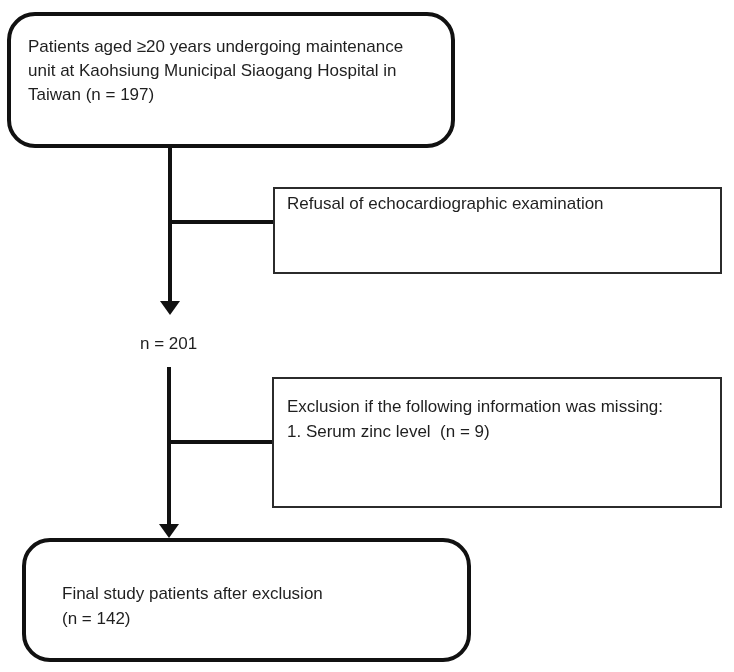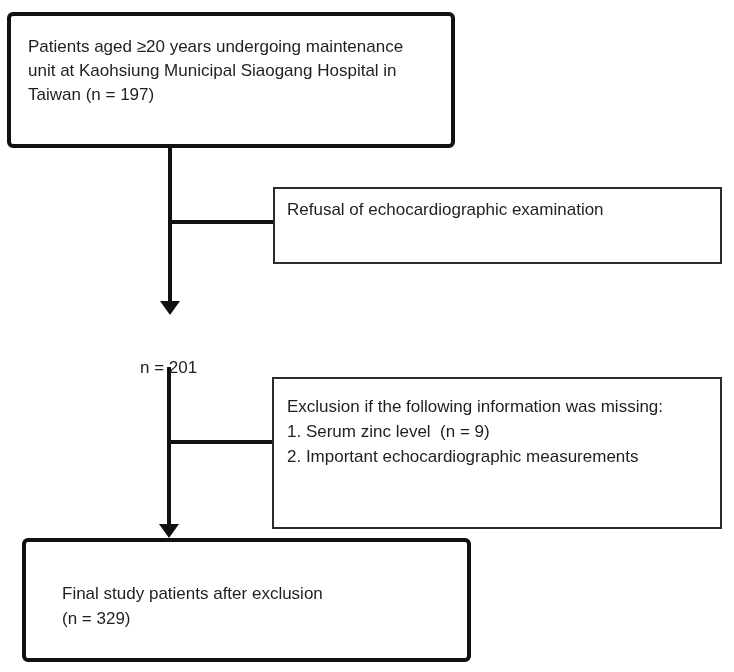--- a/index.html
+++ b/index.html
@@ -16,44 +16,44 @@
     color: var(--text, #1f1f1f);
     overflow: hidden;
   }
   .box {
     position: absolute;
     box-sizing: border-box;
     background: #ffffff;
   }
   .box.rounded {
     border: 4px solid var(--thick-border, #111111);
-    border-radius: 6px;
+    border-radius: 28px;
   }
   .box.square {
     border: 2px solid var(--thin-border, #2b2b2b);
   }
   .line-text {
     font-size: 17px;
     white-space: pre;
   }
   .start-box {
     left: 7px; top: 12px;
     width: 448px; height: 136px;
     padding: 19px 10px 0 17px;
   }
   .start-box .line-text { line-height: 24px; }
   .excl-box-1 {
     left: 273px; top: 187px;
-    width: 449px; height: 77px;
-    padding: 8px 10px 0 12px;
+    width: 449px; height: 87px;
+    padding: 2px 10px 0 12px;
   }
   .excl-box-1 .line-text { line-height: 25px; }
   .excl-box-2 {
     left: 272px; top: 377px;
-    width: 450px; height: 152px;
+    width: 450px; height: 131px;
     padding: 15px 8px 0 13px;
   }
   .excl-box-2 .line-text { line-height: 25px; }
   .excl-box-2 .line-text.indent { padding-left: 15px; }
   .end-box {
     left: 7px; top: 538px;
     width: 449px; height: 124px;
     padding: 39px 10px 0 36px;
     margin-left: 15px;
   }
@@ -79,21 +79,20 @@
     border-right: 10px solid transparent;
     border-top: 14px solid var(--thick-border, #111111);
   }
   .arrowhead-1 { left: 160px; top: 301px; }
   .arrowhead-2 { left: 159px; top: 524px; }
   .interim-label {
     position: absolute;
     left: 140px; top: 334px;
     font-size: 17px;
     white-space: pre;
-    margin-top: 24px;
   }
 </style>
 </head>
 <body>
 
 <div class="canvas">
 
   <div class="box rounded start-box">
     <div class="line-text">Patients aged ≥20 years undergoing maintenance</div>
     <div class="line-text">unit at Kaohsiung Municipal Siaogang Hospital in</div>
@@ -110,21 +109,20 @@
 
   <div class="interim-label">n = 201</div>
 
   <div class="vline vline-2"></div>
   <div class="arrowhead arrowhead-2"></div>
   <div class="hline hline-2"></div>
 
   <div class="box square excl-box-2">
     <div class="line-text">Exclusion if the following information was missing:</div>
     <div class="line-text">1. Serum zinc level  (n = 9)</div>
-    <div class="line-text">2. Important echocardiographic measurements</div>
   </div>
 
   <div class="box rounded end-box">
     <div class="line-text">Final study patients after exclusion</div>
-    <div class="line-text">(n = 329)</div>
+    <div class="line-text">(n = 142)</div>
   </div>
 
 </div>
 
 </body></html>

